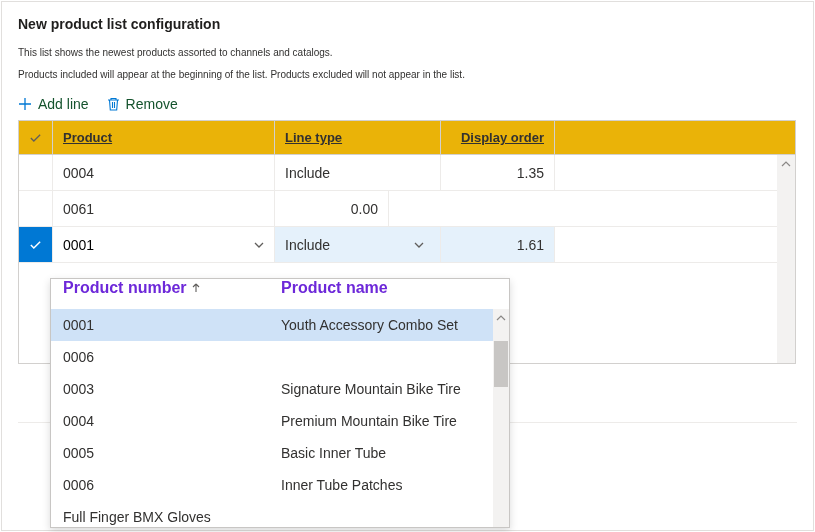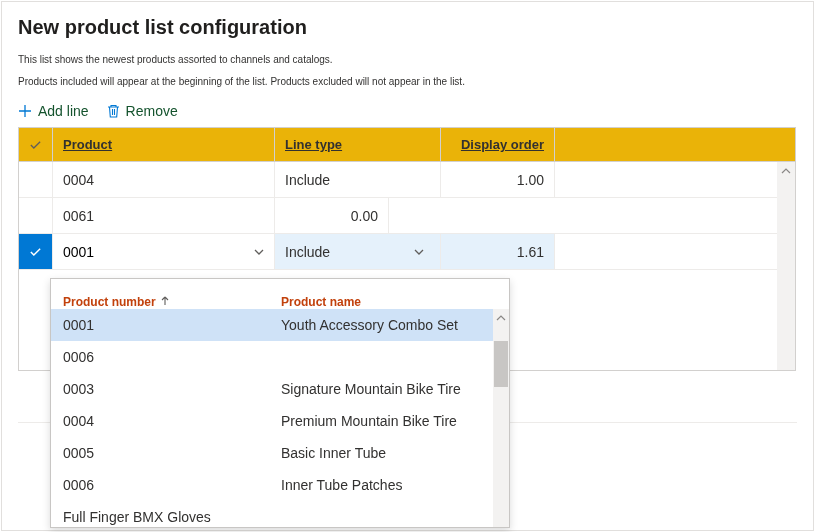--- a/index.html
+++ b/index.html
@@ -15,21 +15,21 @@
   }
   .container {
     border: 1px solid #e1dfdd;
     width: 813px;
     height: 530px;
     margin: 1px;
     padding: 14px 16px;
     position: relative;
   }
   .page-title {
-    font-size: 20px;
+    font-size: 14px;
     font-weight: 600;
     color: #201f1e;
     margin-bottom: 14px;
   }
   .desc-line {
     font-size: 10px;
     color: #323130;
     margin-bottom: 8px;
     line-height: 1.4;
   }
@@ -166,26 +166,26 @@
     width: 460px;
     height: 250px;
     background: #fff;
     border: 1px solid #c8c6c4;
     box-shadow: 0 3px 8px rgba(0,0,0,0.15);
     display: flex;
     flex-direction: column;
   }
   .dropdown-header {
     display: flex;
-    align-items: flex-end;
+    align-items: flex-start;
     height: 30px;
     padding: 0 12px;
-    font-size: 12px;
+    font-size: 16px;
     font-weight: 600;
-    color: #c2410c;
+    color: #6d28d9;
   }
   .dd-col-num { width: 218px; display: flex; align-items: center; gap: 4px;}
   .dd-col-name { flex: 1; }
   .dropdown-body {
     flex: 1;
     overflow: hidden;
     position: relative;
   }
   .dd-row {
     display: flex;
@@ -262,21 +262,21 @@
       <div class="grid-header-cell col-product">Product</div>
       <div class="grid-header-cell col-linetype">Line type</div>
       <div class="grid-header-cell col-order">Display order</div>
       <div class="grid-header-cell col-scroll"></div>
     </div>
 
     <div class="grid-row">
       <div class="grid-cell cell-check-wrap col-check"></div>
       <div class="grid-cell col-product">0004</div>
       <div class="grid-cell col-linetype">Include</div>
-      <div class="grid-cell col-order cell-order">1.00</div>
+      <div class="grid-cell col-order cell-order">1.35</div>
       <div class="grid-cell col-scroll"></div>
     </div>
 
     <div class="grid-row">
       <div class="grid-cell cell-check-wrap col-check"></div>
       <div class="grid-cell col-product">0061</div>
       <div class="grid-cell col-order cell-order">0.00</div>
       <div class="grid-cell col-scroll"></div>
     </div>
 

